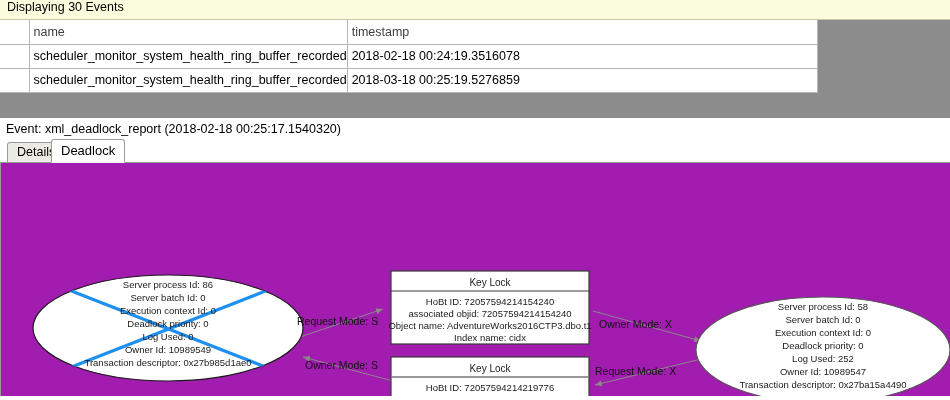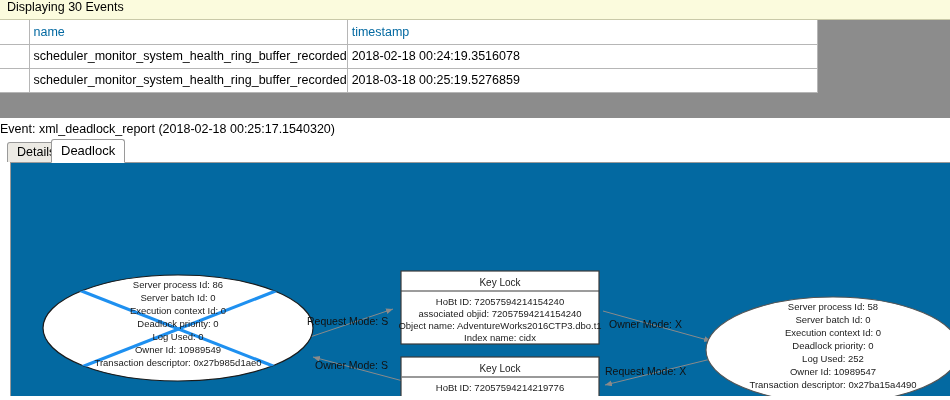--- a/index.html
+++ b/index.html
@@ -50,21 +50,21 @@
     font-weight: normal;
     font-size: 12.5px;
     text-align: left;
     vertical-align: middle;
     overflow: hidden;
     white-space: nowrap;
     box-sizing: border-box;
   }
   th.hdr {
     background: #ffffff;
-    color: #0369a1;
+    color: #404040;
   }
   col.c-sel { width: 29px; }
   col.c-name { width: 280px; }
   col.c-ts { width: 470px; }
 
   td.selcell, th.selcell {
     background: #ffffff;
     padding: 0;
     text-align: center;
   }
@@ -84,20 +84,21 @@
   tr.selected td.namecell {
     outline: 1px dotted #000;
     outline-offset: -1px;
   }
 
   
   .event-caption {
     height: 22px;
     display: flex;
     align-items: center;
+    padding-left: 6px;
     font-size: 12.5px;
     background: #ffffff;
     box-sizing: border-box;
   }
 
   
   .tabstrip {
     position: relative;
     height: 22px;
     padding-left: 7px;
@@ -125,27 +126,27 @@
     z-index: 3;
     border-bottom: 1px solid #ffffff;
     font-size: 13px;
     margin-top: 24px;
   }
 
   
   .canvas {
     position: relative;
     height: 234px;
-    background: #0369a1;
+    background: #a21caf;
     border: 1px solid #9a9a9a;
     border-bottom: none;
     border-right: none;
     box-sizing: border-box;
     overflow: hidden;
-    margin-left: 10px;
+    margin-left: 0;
   }
   .canvas > svg { display: block; }
 
   .node-text {
     font-family: "Liberation Sans", sans-serif;
     font-size: 9.5px;
     fill: #1a1a1a;
   }
   .box-title {
     font-family: "Liberation Sans", sans-serif;

